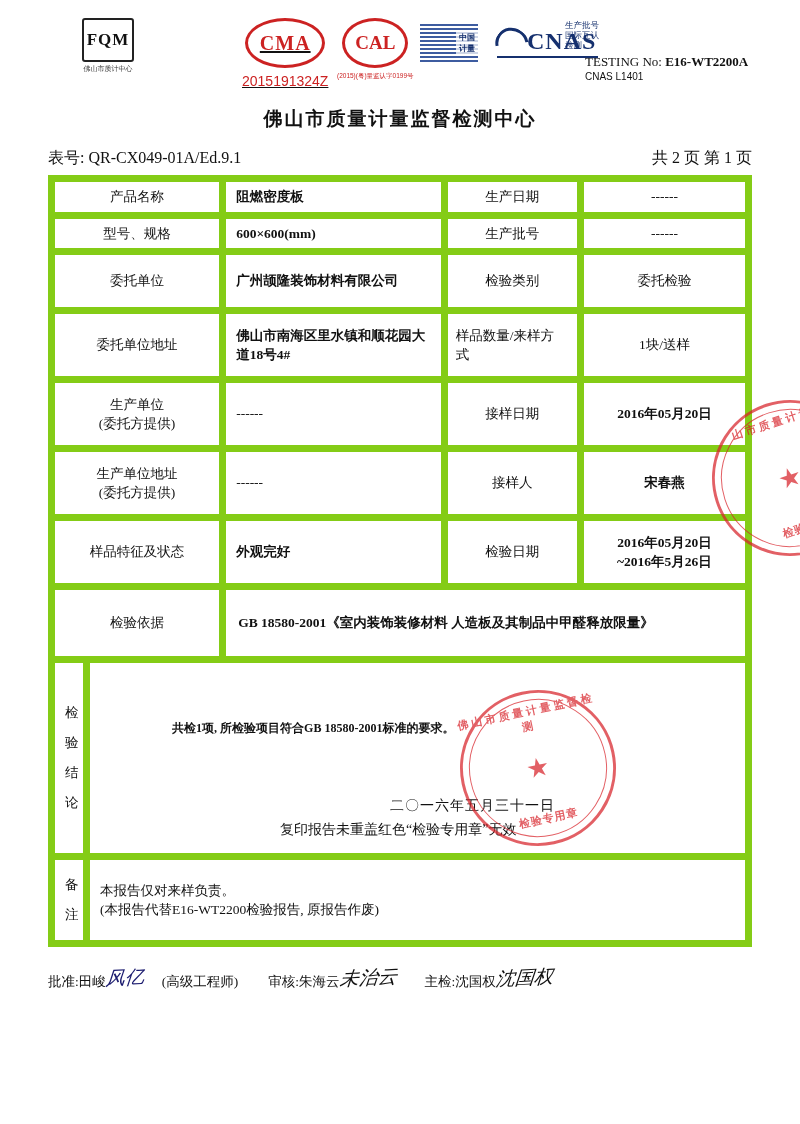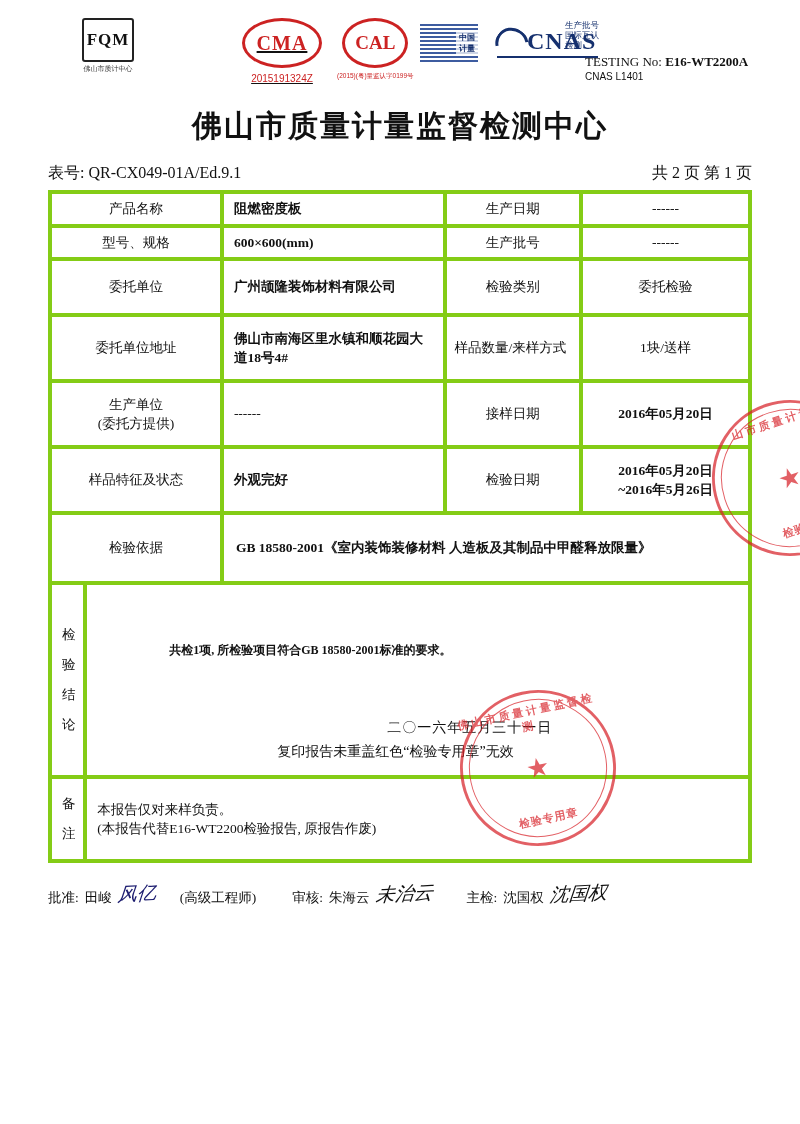--- a/index.html
+++ b/index.html
@@ -76,21 +76,21 @@
     font-weight: bold;
     font-size: 20px;
     letter-spacing: 1px;
     display: flex;
     align-items: center;
     justify-content: center;
     margin: 0 auto;
     position: relative;
   }
   .cma-cap {
-    font-size: 10px;
+    font-size: 14px;
     color: #cc2222;
     margin-top: 5px;
     font-family: "Liberation Sans", sans-serif;
   }
 
   
   .cal { left: 295px; top: 2px; }
   .cal-oval {
     width: 60px;
     height: 44px;
@@ -194,21 +194,21 @@
     position: absolute;
     left: 555px;
     top: 55px;
     font-size: 10px;
     font-family: "Liberation Sans", sans-serif;
   }
 
   
   .title1 {
     text-align: center;
-    font-size: 30px;
+    font-size: 19px;
     font-weight: bold;
     letter-spacing: 2px;
     margin-top: 12px;
     font-family: "Liberation Serif", "DejaVu Serif", serif;
   }
   .title2 {
     text-align: center;
     font-size: 25px;
     font-weight: bold;
     letter-spacing: 12px;
@@ -225,21 +225,21 @@
   }
 
   
   table.main {
     width: calc(100% - 36px);
     margin: 0 18px;
     border-collapse: collapse;
     table-layout: fixed;
   }
   table.main td {
-    border: 4px solid #84cc16;
+    border: 7px solid #84cc16;
     padding: 5px 10px;
     font-size: 13.5px;
     vertical-align: middle;
     line-height: 1.45;
   }
   .c-label {
     text-align: center;
     width: 132px;
   }
   .c-val {
@@ -295,21 +295,20 @@
     line-height: 2;
     font-size: 14px;
   }
 
   
   .sign-row {
     margin: 10px 18px 0 18px;
     font-size: 13.5px;
     display: flex;
     align-items: flex-end;
-    gap: 6px;
     position: relative;
     height: 34px;
   }
   .sign-label { white-space: nowrap; }
   .sig {
     font-family: "Liberation Serif", serif;
     font-style: italic;
     font-size: 19px;
     color: #1a1a6e;
     transform: skewX(-8deg) rotate(-3deg);
@@ -471,20 +470,27 @@
       </tr>
 
       <tr>
         <td class="c-label" colspan="2" style="height:52px;white-space:pre-line">生产单位
 (委托方提供)</td>
         <td class="c-val">------</td>
         <td class="c-label">接样日期</td>
         <td class="c-val-center bold">2016年05月20日</td>
       </tr>
 
+      <tr>
+        <td class="c-label" colspan="2" style="height:52px;white-space:pre-line">生产单位地址
+(委托方提供)</td>
+        <td class="c-val">------</td>
+        <td class="c-label">接样人</td>
+        <td class="c-val-center bold">宋春燕</td>
+      </tr>
 
       <tr>
         <td class="c-label" colspan="2" style="height:52px">
           <span>样品特征及状态</span>
         </td>
         <td class="c-val bold">外观完好</td>
         <td class="c-label">检验日期</td>
         <td class="c-val-center bold" style="white-space:pre-line">2016年05月20日
 ~2016年5月26日</td>
       </tr>

